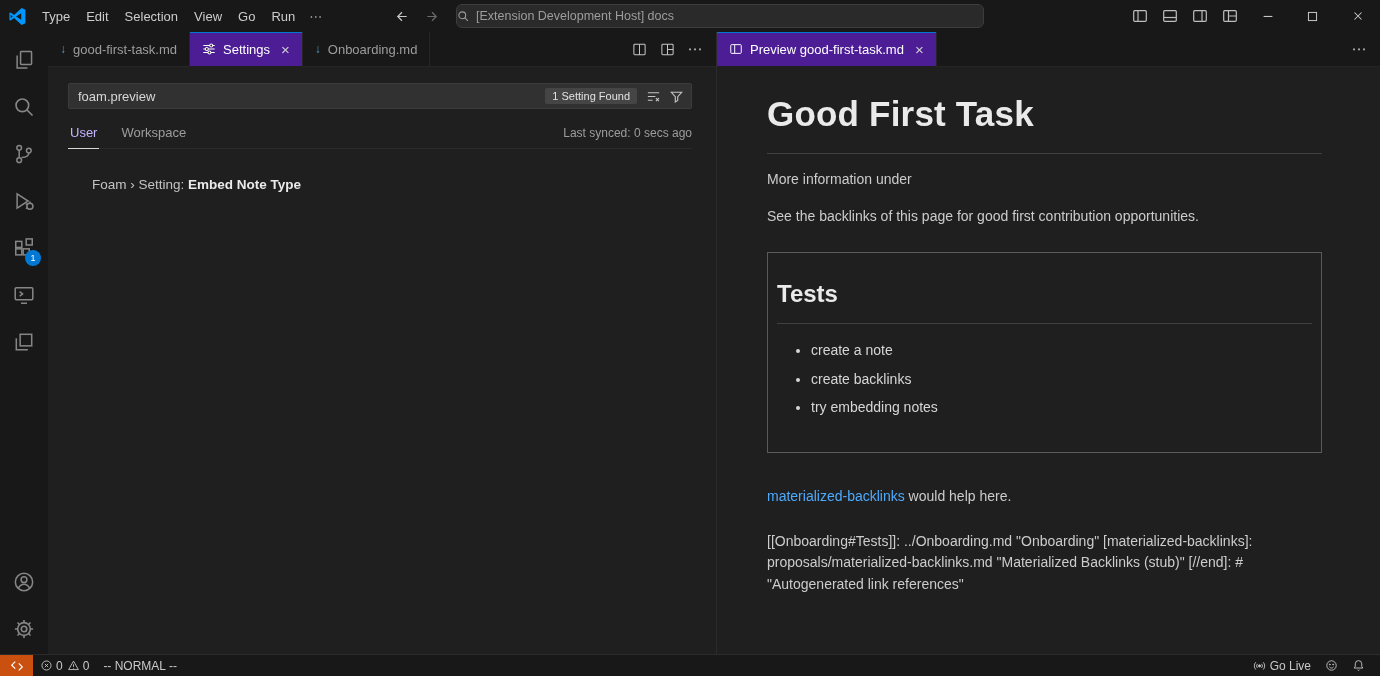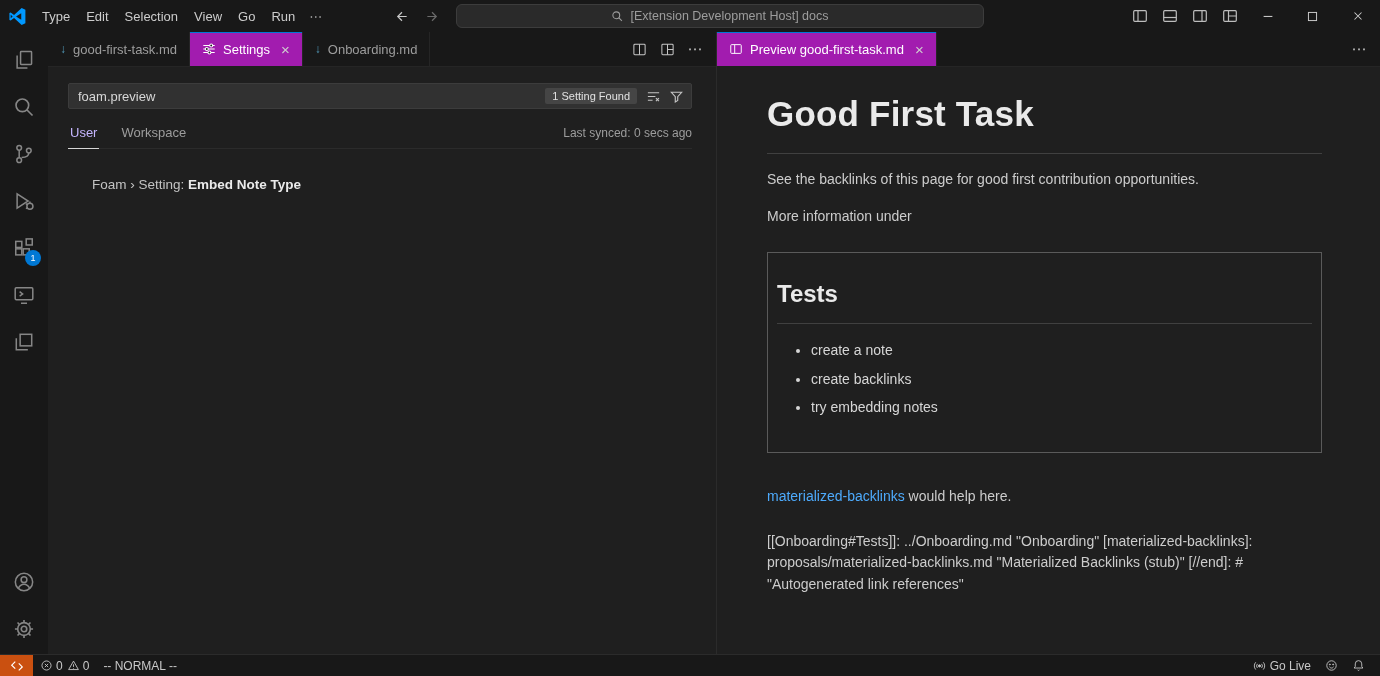--- a/index.html
+++ b/index.html
@@ -15,21 +15,21 @@
   
   .titlebar { height:32px; flex:none; background:#181818; display:flex; align-items:center; position:relative; color:#cccccc; }
   .logo { width:34px; display:flex; justify-content:center; align-items:center; }
   .menubar { display:flex; align-items:center; }
   .menu-item { padding:4px 8px; border-radius:5px; white-space:nowrap; }
   .menu-item.more { color:#b0b0b0; padding:4px 6px; }
   .nav-arrows { position:absolute; left:394px; top:0; height:32px; display:flex; align-items:center; gap:16px; }
   .nav-back { color:#c8c8c8; } .nav-fwd { color:#6b6b6b; }
   .command-center { position:absolute; left:456px; top:4px; width:528px; height:24px;
     background:#2a2a2a; border:1px solid #3c3c3c; border-radius:6px;
-    display:flex; align-items:center; justify-content:center; gap:6px; color:#9d9d9d; font-size:12.5px; }
+    display:flex; align-items:center; justify-content:flex-start; gap:6px; color:#9d9d9d; font-size:12.5px; }
   .titlebar-right { margin-left:auto; display:flex; align-items:stretch; height:100%; }
   .tb-icon { width:30px; display:flex; align-items:center; justify-content:center; color:#bdbdbd; }
   .win-ctrl { width:45px; display:flex; align-items:center; justify-content:center; color:#cccccc; }
 
   
   .main { flex:1; min-height:0; display:flex; }
 
   
   .activitybar { width:48px; flex:none; background:#181818; display:flex; flex-direction:column; align-items:center; padding:4px 0 2px; }
   .ab-item { width:48px; height:47px; display:flex; align-items:center; justify-content:center; color:#868686; position:relative; }
@@ -38,21 +38,21 @@
   .ab-spacer { flex:1; }
 
   
   .group { display:flex; flex-direction:column; min-width:0; background:#1f1f1f; }
   .group.left  { width:668px; flex:none; }
   .group.right { flex:1; border-left:1px solid #2b2b2b; }
 
   .tabbar { height:35px; flex:none; background:#181818; display:flex; align-items:stretch; border-bottom:1px solid #252525; }
   .tab { position:relative; display:flex; align-items:center; gap:7px; padding:0 12px; font-size:13px; color:#9d9d9d;
     border-right:1px solid #252525; white-space:nowrap; }
-  .tab.active { background:#a21caf; color:#ffffff;text-align:right; }
+  .tab.active { background:#4c1d95; color:#ffffff;text-align:right; }
   .tab.active::before { content:''; position:absolute; top:0; left:0; right:0; height:1px; background:#0078d4; }
   .tab.active::after  { content:''; position:absolute; bottom:-1px; left:0; right:0; height:1px; background:#1f1f1f; }
   .md-icon { color:#519aba; font-weight:bold; font-size:12px; line-height:1; }
   .tab-close { font-size:15px; line-height:1; color:#cfcfcf; margin-left:4px; }
   .tab-actions { margin-left:auto; display:flex; align-items:center; gap:6px; padding-right:10px; color:#c5c5c5; }
   .action-icon { width:22px; height:22px; display:flex; align-items:center; justify-content:center; border-radius:4px; }
   .action-icon.more { font-size:15px; color:#c5c5c5; }
 
   
   .settings-editor { flex:1; min-height:0; padding:16px 24px 0 20px; }
@@ -331,22 +331,22 @@
           <span>Preview good-first-task.md</span>
           <span class="tab-close">×</span>
         </div>
         <div class="tab-actions">
           <span class="action-icon more">⋯</span>
         </div>
       </div>
 
       <div class="preview-body">
         <h1 class="preview-title">Good First Task</h1>
+        <p>More information under</p>
         <p>See the backlinks of this page for good first contribution opportunities.</p>
-        <p>More information under</p>
 
         <div class="note-card">
           <h2>Tests</h2>
           <ul>
             <li>create a note</li>
             <li>create backlinks</li>
             <li>try embedding notes</li>
           </ul>
         </div>
 

